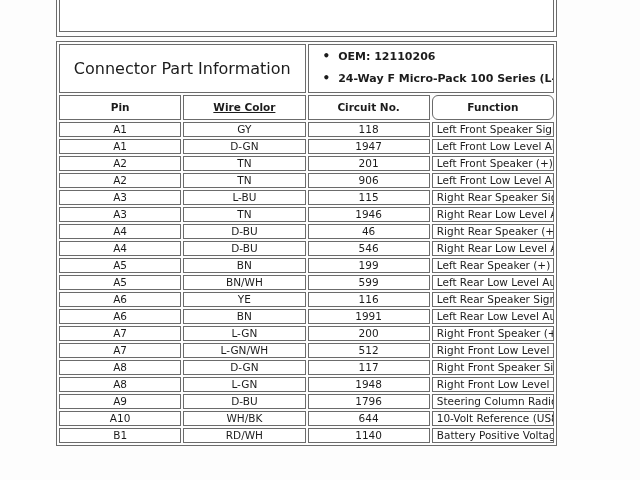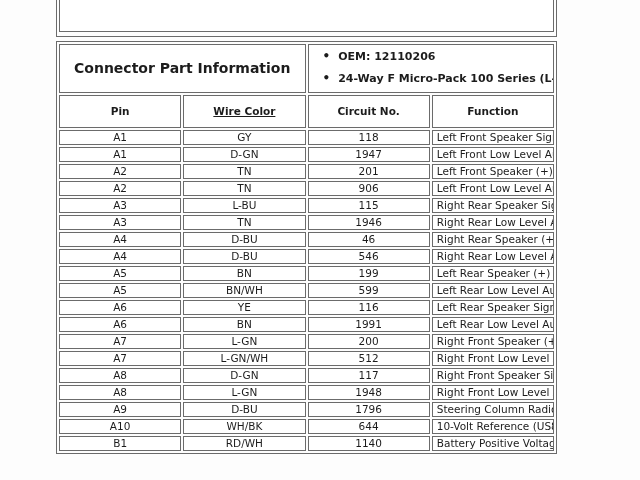--- a/index.html
+++ b/index.html
@@ -46,32 +46,32 @@
   td, th {
     border: 1px solid #6b6b6b;
     background: #ffffff;
     font-size: 10.5px;
     line-height: 13px;
     white-space: nowrap;
     overflow: hidden;
     vertical-align: middle;
     padding: 0;
   }
-  th { font-weight: bold; height: 33px; text-align: center; }
+  th { font-weight: bold; height: 25px; text-align: center; }
   td.c { height: 13px; text-align: center; }
   td.fn { height: 13px; text-align: left; padding-left: 4px; }
   .col-pin { width: 68px; }
   .col-wc  { width: 98px; text-decoration: underline; }
   .col-cn  { width: 76px; }
-  .col-fn  { width: auto; }
+  .col-fn  { width: auto; border-radius: 6px; }
   td.conn-label {
     height: 49px;
     text-align: center;
-    font-weight: bold;
-    font-size: 14px;
+    font-weight: normal;
+    font-size: 16px;
   }
   td.conn-bullets { height: 49px; vertical-align: top; }
   .bullet-list {
     display: flex;
     flex-direction: column;
     justify-content: space-between;
     height: 100%;
     padding: 5px 4px 7px 14px;
   }
   .bullet {

